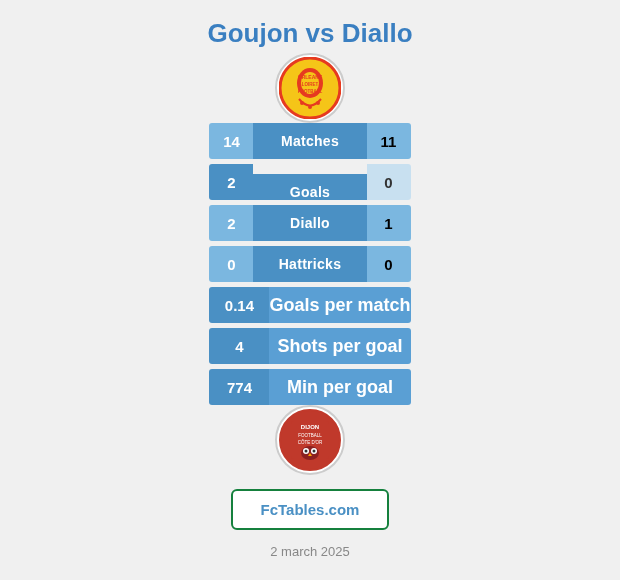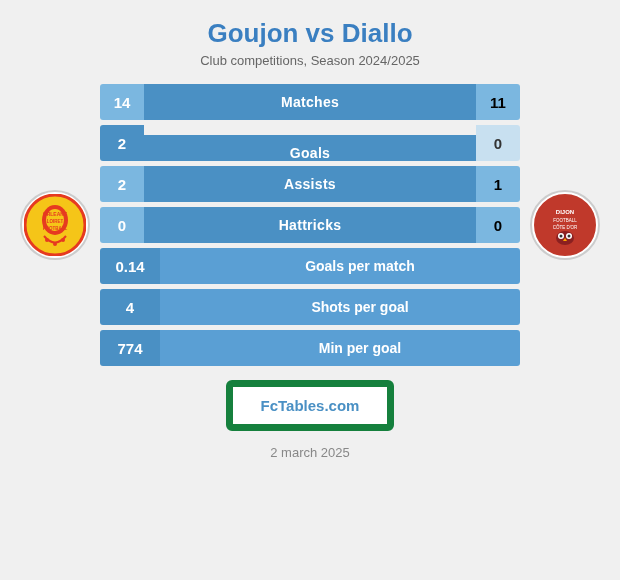--- a/index.html
+++ b/index.html
@@ -30,21 +30,21 @@
       text-align: center;
     }
     .subtitle {
       font-size: 13px;
       color: #666;
       margin-bottom: 16px;
       text-align: center;
     }
     .comparison-area {
       display: flex;
-      flex-direction: row;
+      flex-direction: column;
       align-items: center;
       width: 100%;
       justify-content: center;
     }
     .logo-left, .logo-right {
       width: 90px;
       display: flex;
       align-items: center;
       justify-content: center;
       flex-shrink: 0;
@@ -124,33 +124,32 @@
       min-width: 60px;
       display: flex;
       align-items: center;
       justify-content: center;
       height: 100%;
     }
     .stat-row-single .label-single {
       flex: 1;
       background: #5a9fd4;
       color: #fff;
-      font-size: 14px;
-      font-weight: bold;
-      display: flex;
-      align-items: center;
-      justify-content: center;
-      height: 100%;
-      padding-left: 40px;
+      font-size: 18px;
+      font-weight: bold;
+      display: flex;
+      align-items: center;
+      justify-content: center;
+      height: 100%;
     }
 
     .fctables-banner {
       margin-top: 14px;
       background: #fff;
-      border: 7px solid #15803d;
+      border: 2px solid #15803d;
       border-radius: 6px;
       padding: 10px 28px;
       font-size: 15px;
       font-weight: bold;
       color: #4a90c4;
     }
 
     .footer-date {
       margin-top: 14px;
       font-size: 13px;
@@ -189,21 +188,20 @@
     .dijon-logo svg {
       width: 62px;
       height: 62px;
     }
   </style>
 </head>
 <body>
 
 <div class="page-wrapper">
   <div class="title">Goujon vs Diallo</div>
-  <div class="subtitle">Club competitions, Season 2024/2025</div>
 
   <div class="comparison-area">
 
     <div class="logo-left">
       <div class="orleans-logo">
         <svg viewBox="0 0 62 62" xmlns="http://www.w3.org/2000/svg">
           <circle cx="31" cy="31" r="30" fill="#f5c518" stroke="#e63a20" stroke-width="3"></circle>
           <ellipse cx="31" cy="26" rx="13" ry="15" fill="#e63a20"></ellipse>
           <ellipse cx="31" cy="26" rx="9" ry="11" fill="#f5c518"></ellipse>
           <text x="31" y="22" text-anchor="middle" font-size="5" fill="#e63a20" font-weight="bold">ORLEANS</text>
@@ -226,21 +224,21 @@
       </div>
 
       <div class="stat-row goals">
         <div class="val-left">2</div>
         <div class="label-center">Goals</div>
         <div class="val-right">0</div>
       </div>
 
       <div class="stat-row">
         <div class="val-left">2</div>
-        <div class="label-center">Assists</div>
+        <div class="label-center">Diallo</div>
         <div class="val-right">1</div>
       </div>
 
       <div class="stat-row">
         <div class="val-left">0</div>
         <div class="label-center">Hattricks</div>
         <div class="val-right">0</div>
       </div>
 
       <div class="stat-row-single">

